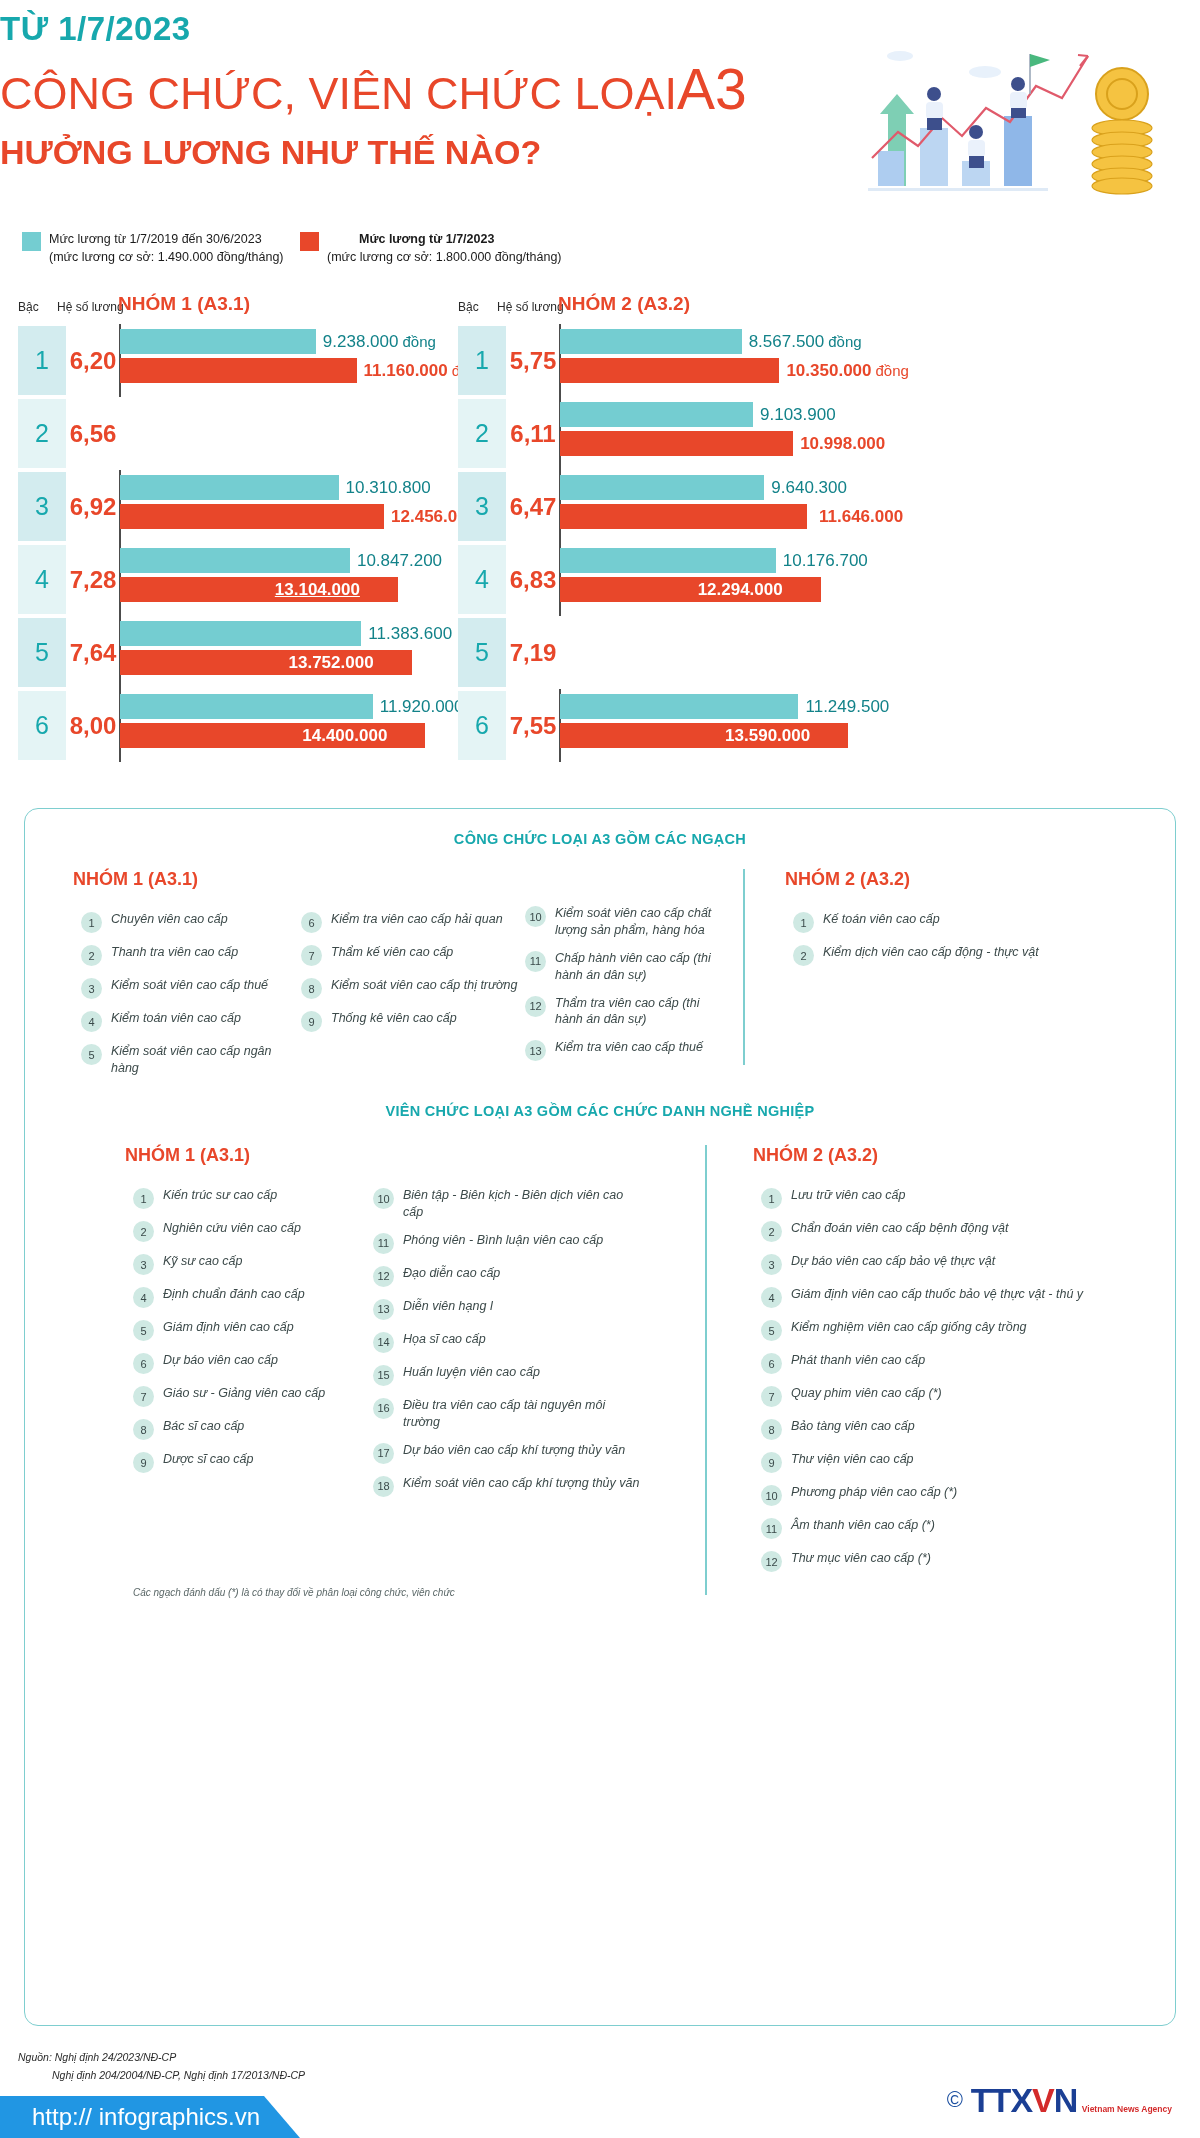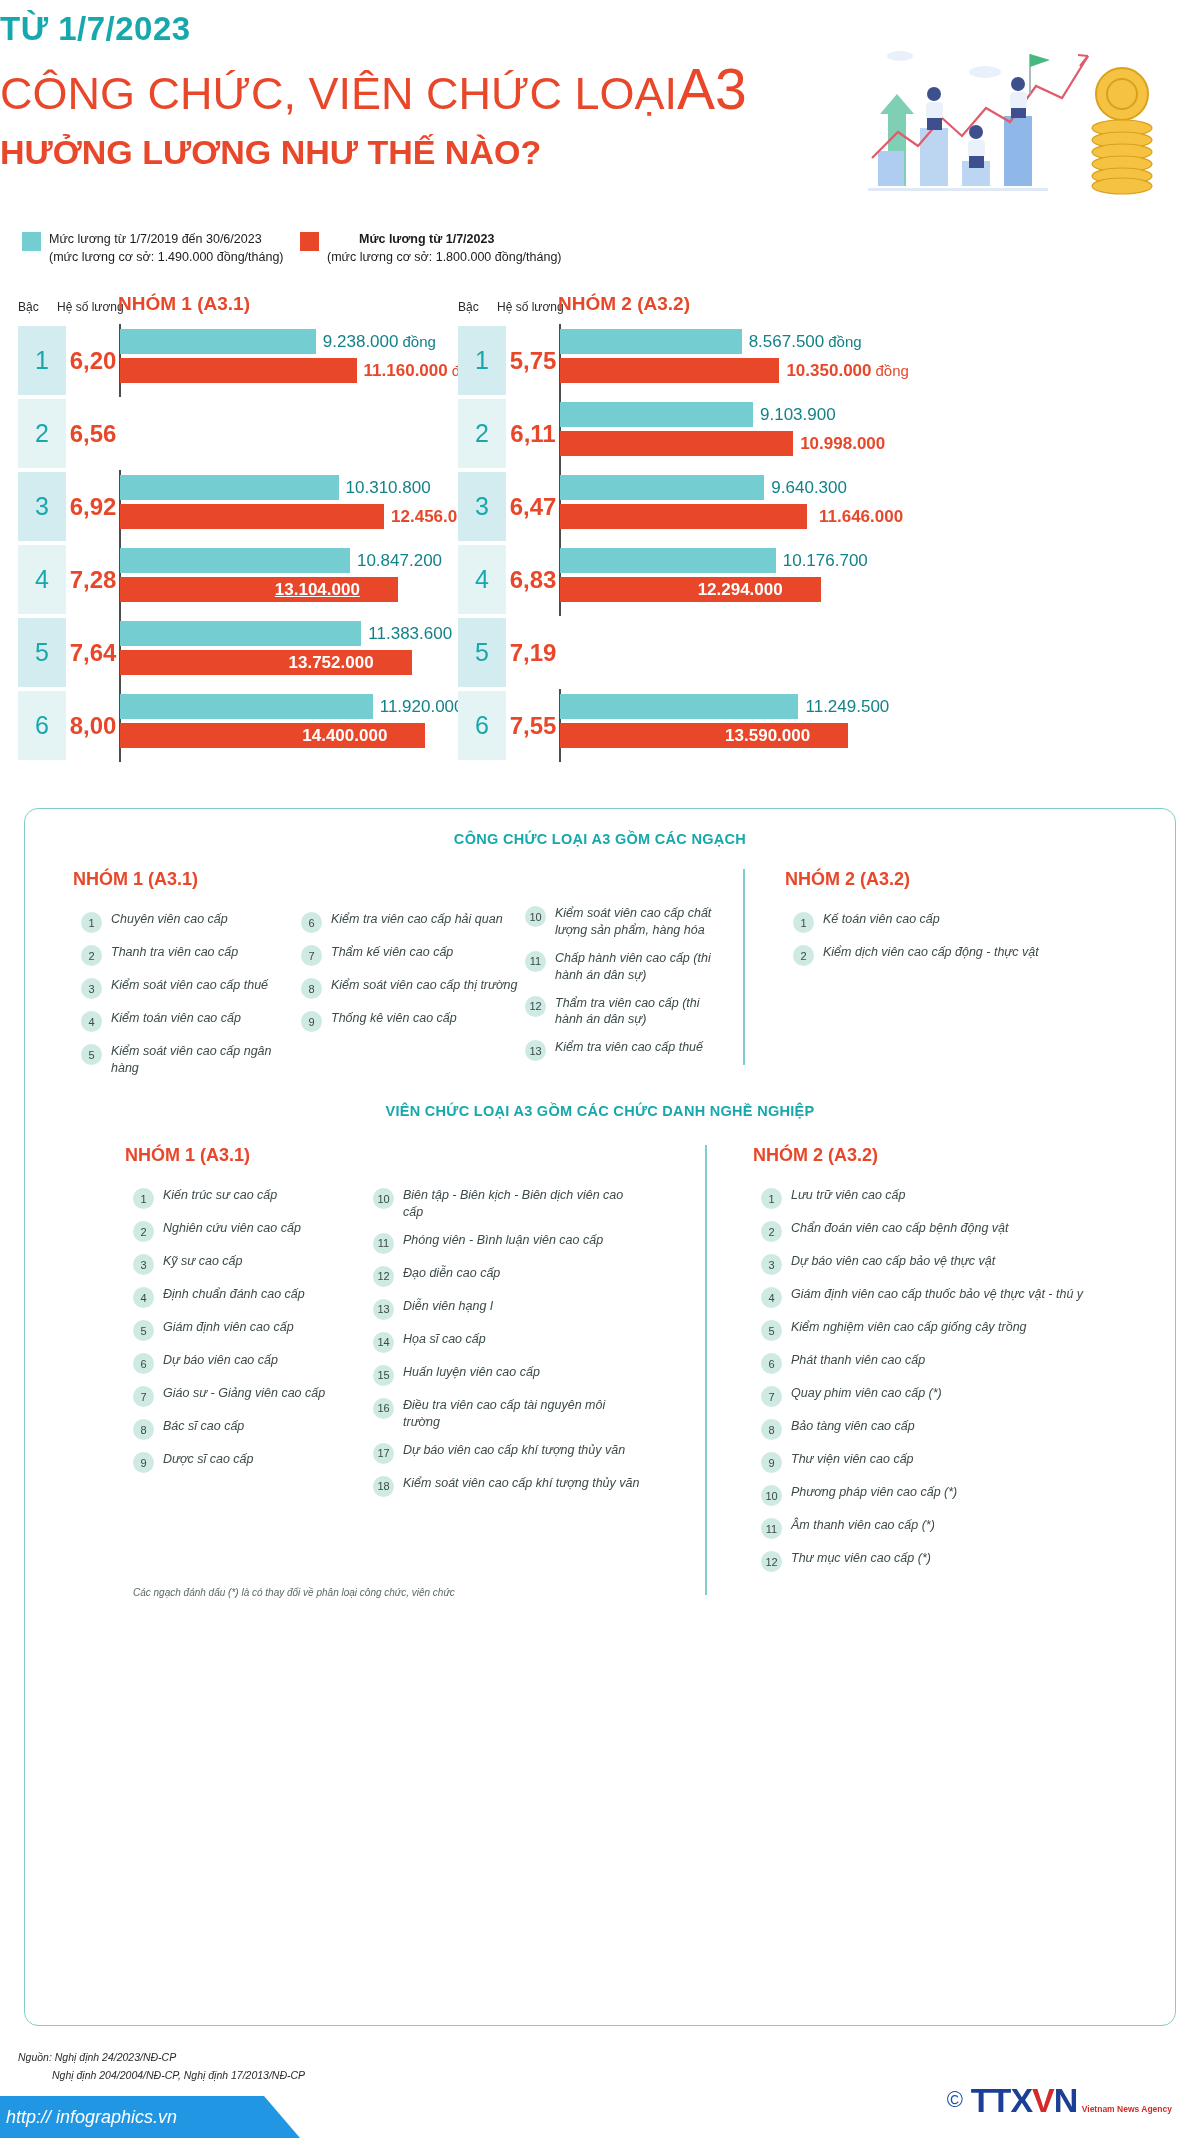--- a/index.html
+++ b/index.html
@@ -119,21 +119,21 @@
     font-size: 10.5px; color: #2a2a2a; font-style: italic; line-height: 1.75;
   }
   .src .l2 { margin-left: 34px; display: block; }
   .urlbar {
     position: absolute; left: 0; bottom: 0; width: 300px; height: 42px;
     background: #2196e3;
     clip-path: polygon(0 0, 88% 0, 100% 100%, 0 100%);
     display: flex; align-items: center;
   }
   .urlbar span {
-    color: #fff; font-size: 18px; font-style: italic; margin-left: 6px;
+    color: #fff; font-size: 24px; margin-left: 32px;
   }
   .ttxvn { position: absolute; right: 28px; bottom: 22px; display: flex; align-items: center; }
   .copy { font-size: 22px; color: #1b4fa0; margin-right: 8px; }
   .ttx-logo { text-align: center; }
   .ttx-word { font-size: 34px; font-weight: bold; color: #1b3f94; letter-spacing: -1px; line-height: .95; position: relative; }
   .ttx-word .v { color: #d32b2b; }
   .ttx-tag { font-size: 8.5px; color: #d32b2b; font-weight: bold; margin-top: 1px; }
 </style>
 </head>
 <body>

